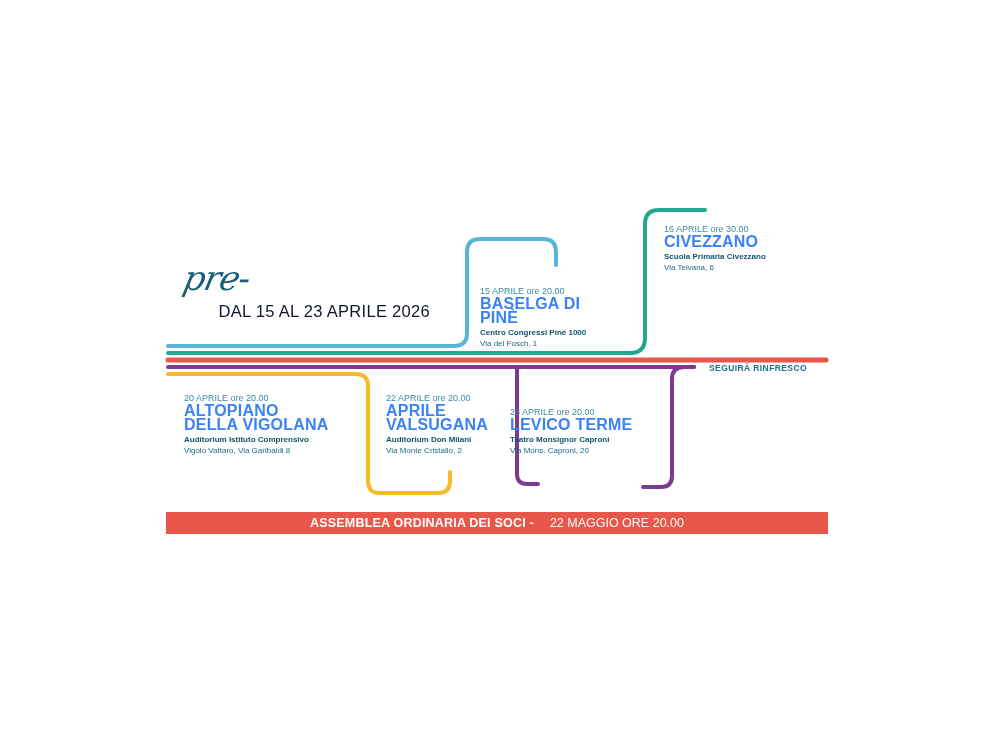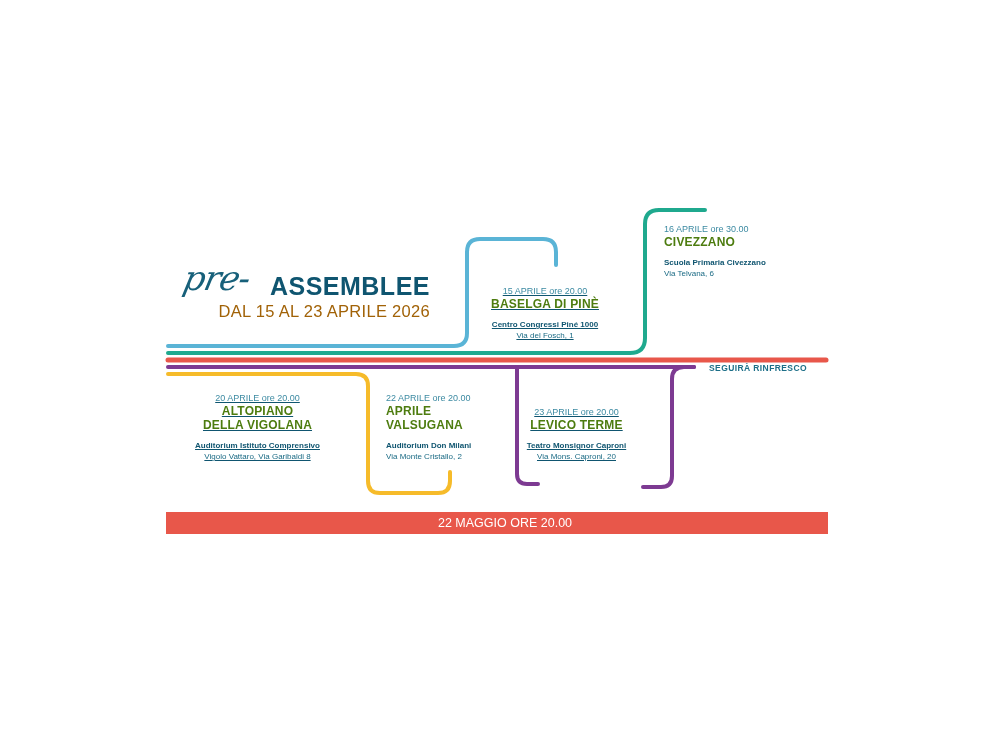--- a/index.html
+++ b/index.html
@@ -2,27 +2,27 @@
 <html><head>
 <meta charset="utf-8">
 <style>
   html,body{margin:0;padding:0;background:#ffffff;}
   body{width:992px;height:744px;position:relative;overflow:hidden;font-family:"Liberation Sans",sans-serif;color:#0e5a72;}
   .abs{position:absolute;}
   svg.lines{position:absolute;left:0;top:0;}
   .title-wrap{left:180px;top:258px;width:256px;height:76px;}
   .pre{position:absolute;left:4px;top:0;font-family:"DejaVu Serif",serif;font-style:italic;font-size:34px;color:#17607a;letter-spacing:-1px;transform:skewX(-12deg);}
   .assemblee{position:absolute;right:6px;top:14px;font-size:25px;font-weight:bold;color:#0f5570;letter-spacing:0.5px;}
-  .dates{position:absolute;right:6px;top:44px;font-size:16.5px;color:#a16207;letter-spacing:0.3px;}
+  .dates{position:absolute;right:6px;top:44px;font-size:16.5px;color:#0f172a;letter-spacing:0.3px;}
   .evt{font-size:9px;line-height:11px;color:#0f5570;}
   .evt .when{font-size:9px;color:#3c8aa2;}
-  .evt .city{font-size:12px;font-weight:bold;line-height:14px;color:#4d7c0f;letter-spacing:0.2px;}
-  .evt .venue{font-size:8px;font-weight:bold;color:#0f5570;margin-top:8px;}
+  .evt .city{font-size:16px;font-weight:bold;line-height:14px;color:#3b82f6;letter-spacing:0.2px;}
+  .evt .venue{font-size:8px;font-weight:bold;color:#0f5570;margin-top:2px;}
   .evt .addr{font-size:8px;color:#1a6a84;}
-  .right{text-align:center;text-decoration:underline;}
+  .right{text-align:left;}
   .left{text-align:left;}
   .rinfresco{left:709px;top:363px;font-size:8.5px;font-weight:bold;color:#1d6f88;letter-spacing:0.4px;}
   .banner{left:166px;top:512px;width:662px;height:22px;background:#e8574a;display:flex;align-items:center;justify-content:center;color:#fff;font-size:12.5px;}
   .banner .b1{font-weight:bold;letter-spacing:0.2px;}
   .banner .b2{margin-left:16px;}
 </style>
 </head>
 <body>
 
 <svg class="lines" width="992" height="744" viewBox="0 0 992 744" fill="none" stroke-linecap="round" stroke-linejoin="round">
@@ -37,21 +37,20 @@
 
   <path d="M517 367 V474 Q517 484 527 484 H538" stroke="#7d3a92" stroke-width="4"></path>
 
   <path d="M694 367 H684 Q672 367 672 379 V476 Q672 487 661 487 H643" stroke="#7d3a92" stroke-width="4"></path>
 
   <path d="M168 374 H356 Q368 374 368 386 V481 Q368 493 380 493 H438 Q450 493 450 481 V472" stroke="#f6bb2a" stroke-width="4"></path>
 </svg>
 
 <div class="abs title-wrap">
   <span class="pre">pre-</span>
-  <span class="assemblee">ASSEMBLEE</span>
   <span class="dates">DAL 15 AL 23 APRILE 2026</span>
 </div>
 
 <div class="abs evt right" style="left:480px;top:286px;width:130px;">
   <div class="when">15 APRILE ore 20.00</div>
   <div class="city">BASELGA DI PINÈ</div>
   <div class="venue">Centro Congressi Piné 1000</div>
   <div class="addr">Via del Fosch, 1</div>
 </div>
 
@@ -81,14 +80,15 @@
 <div class="abs evt right" style="left:510px;top:407px;width:133px;">
   <div class="when">23 APRILE ore 20.00</div>
   <div class="city">LEVICO TERME</div>
   <div class="venue">Teatro Monsignor Caproni</div>
   <div class="addr">Via Mons. Caproni, 20</div>
 </div>
 
 <div class="abs rinfresco">SEGUIRÀ RINFRESCO</div>
 
 <div class="abs banner">
+  <span class="b1">ASSEMBLEA ORDINARIA DEI SOCI -</span>
   <span class="b2">22 MAGGIO ORE 20.00</span>
 </div>
 
 </body></html>

